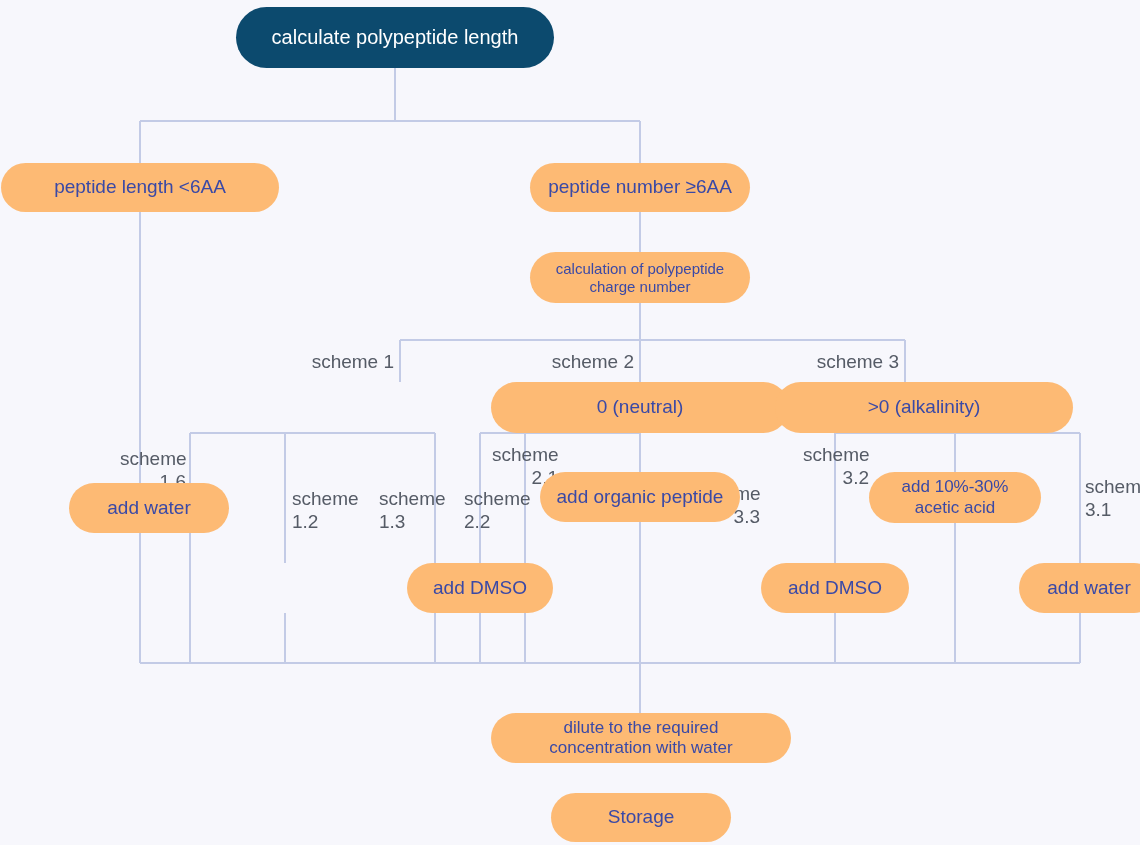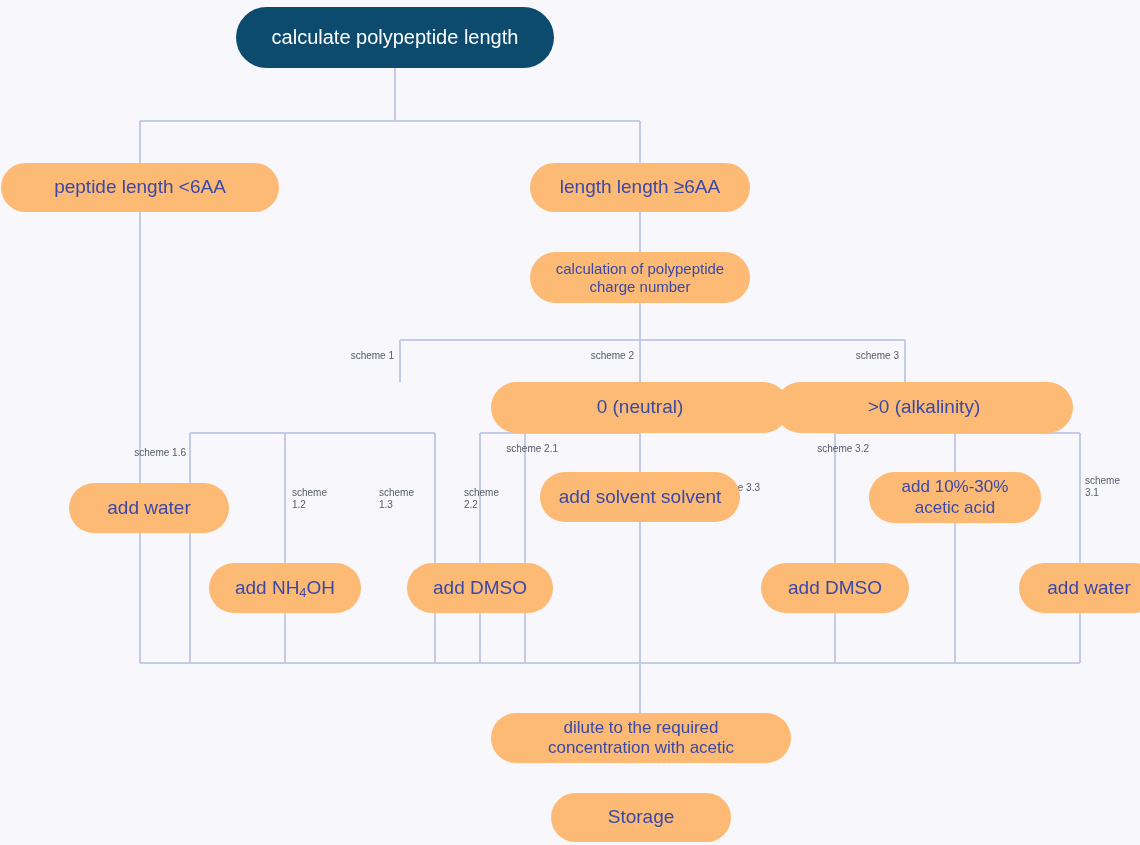--- a/index.html
+++ b/index.html
@@ -48,21 +48,21 @@
   }
   .node.pill.small {
     font-size: 15px;
   }
   .node.pill.med {
     font-size: 17px;
   }
   .edge-label {
     position: absolute;
     color: #555b66;
-    font-size: 10px;
+    font-size: 19px;
     line-height: 1.22;
     text-align: right;
     white-space: pre-line;
     box-sizing: border-box;
   }
   .edge-label.wrapped {
     text-align: left;
   }
   sub {
     font-size: 0.68em;
@@ -122,21 +122,21 @@
       <path d="M 140 663 L 1080 663"></path>
 
       <path d="M 640 663 L 640 713"></path>
     </g>
   </svg>
 
   <div class="node root" style="left:236px; top:7px; width:318px; height:61px;">calculate polypeptide length</div>
 
   <div class="node pill" style="left:1px; top:163px; width:278px; height:49px;">peptide length &lt;6AA</div>
 
-  <div class="node pill" style="left:530px; top:163px; width:220px; height:49px;">length length ≥6AA</div>
+  <div class="node pill" style="left:530px; top:163px; width:220px; height:49px;">peptide number ≥6AA</div>
 
   <div class="node pill small" style="left:530px; top:252px; width:220px; height:51px;">calculation of polypeptide
 charge number</div>
 
   <div class="edge-label" style="left:260px; top:350px; width:134px;">scheme 1</div>
   <div class="edge-label" style="left:500px; top:350px; width:134px;">scheme 2</div>
   <div class="edge-label" style="left:765px; top:350px; width:134px;">scheme 3</div>
 
 
   <div class="node pill" style="left:491px; top:382px; width:298px; height:51px;">0 (neutral)</div>
@@ -158,33 +158,30 @@
 
   <div class="edge-label" style="left:694px; top:482px; width:66px;">scheme 3.3</div>
 
   <div class="edge-label" style="left:803px; top:443px; width:66px;">scheme 3.2</div>
 
   <div class="edge-label wrapped" style="left:1085px; top:475px; width:60px;">scheme
 3.1</div>
 
   <div class="node pill" style="left:69px; top:483px; width:160px; height:50px;">add water</div>
 
-  <div class="node pill" style="left:540px; top:472px; width:200px; height:50px;">add solvent solvent</div>
+  <div class="node pill" style="left:540px; top:472px; width:200px; height:50px;">add organic peptide</div>
 
   <div class="node pill med" style="left:869px; top:472px; width:172px; height:51px;">add 10%-30%
 acetic acid</div>
 
-  <div class="node pill" style="left:209px; top:563px; width:152px; height:50px;">
-    <span>add NH<sub>4</sub>OH</span>
-  </div>
 
   <div class="node pill" style="left:407px; top:563px; width:146px; height:50px;">add DMSO</div>
 
   <div class="node pill" style="left:761px; top:563px; width:148px; height:50px;">add DMSO</div>
 
   <div class="node pill" style="left:1019px; top:563px; width:140px; height:50px;">add water</div>
 
   <div class="node pill med" style="left:491px; top:713px; width:300px; height:50px;">dilute to the required
-concentration with acetic</div>
+concentration with water</div>
 
   <div class="node pill" style="left:551px; top:793px; width:180px; height:49px;">Storage</div>
 
 </div>
 
 </body></html>

